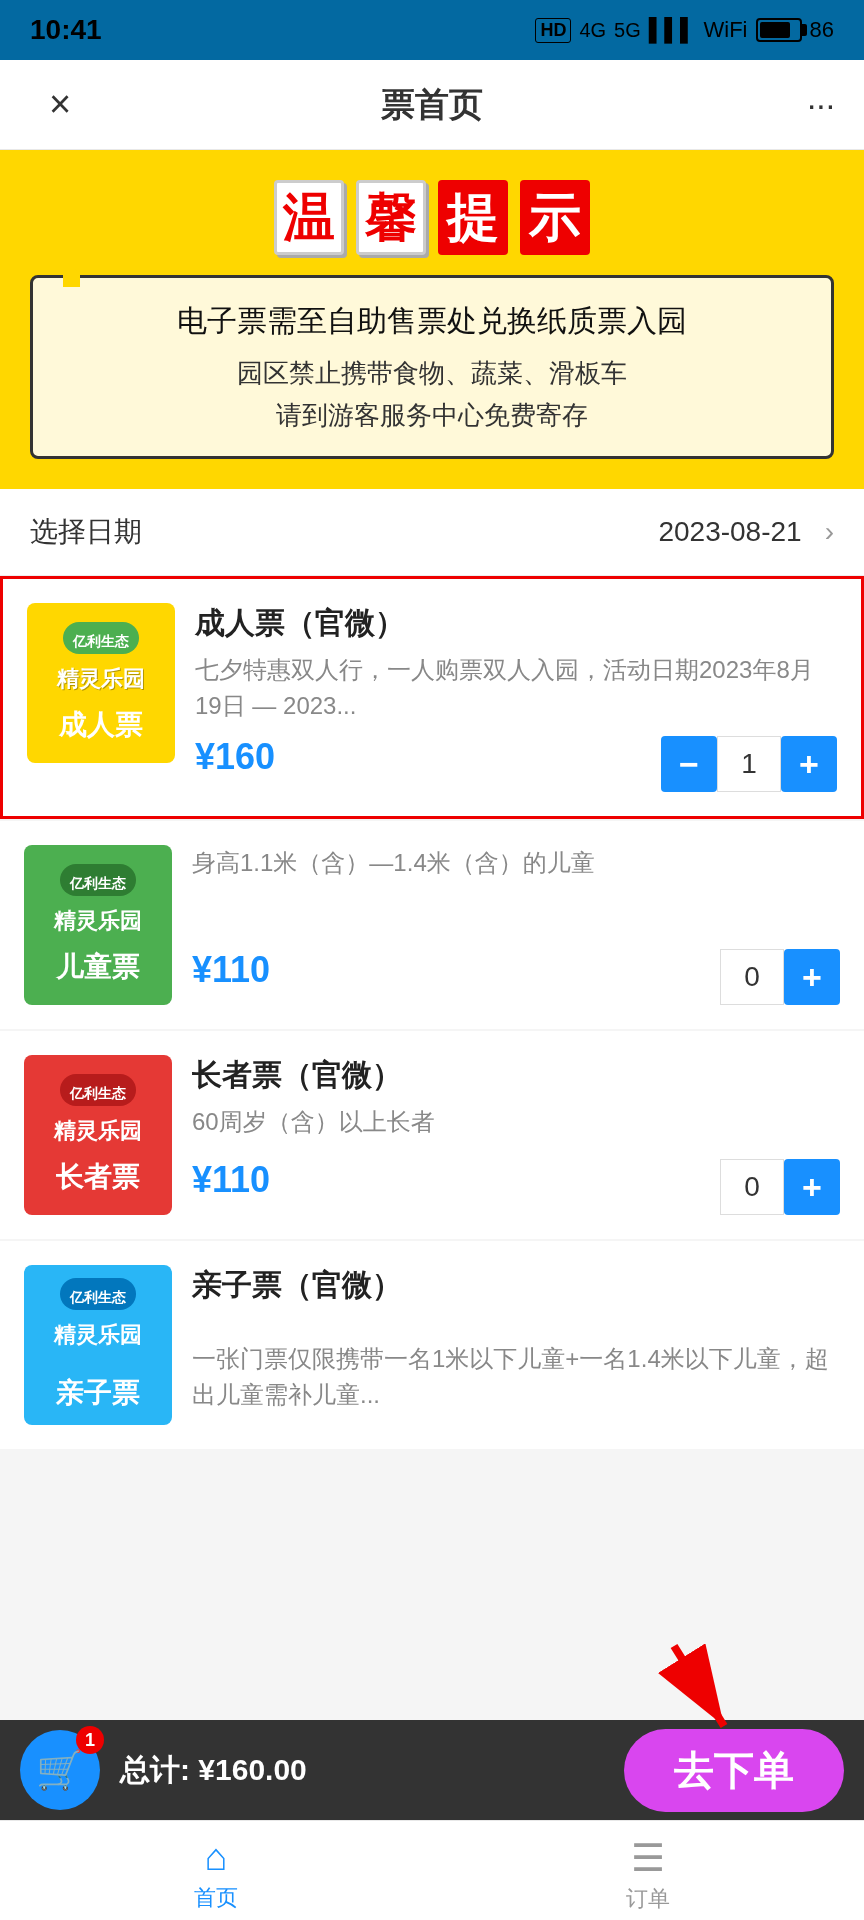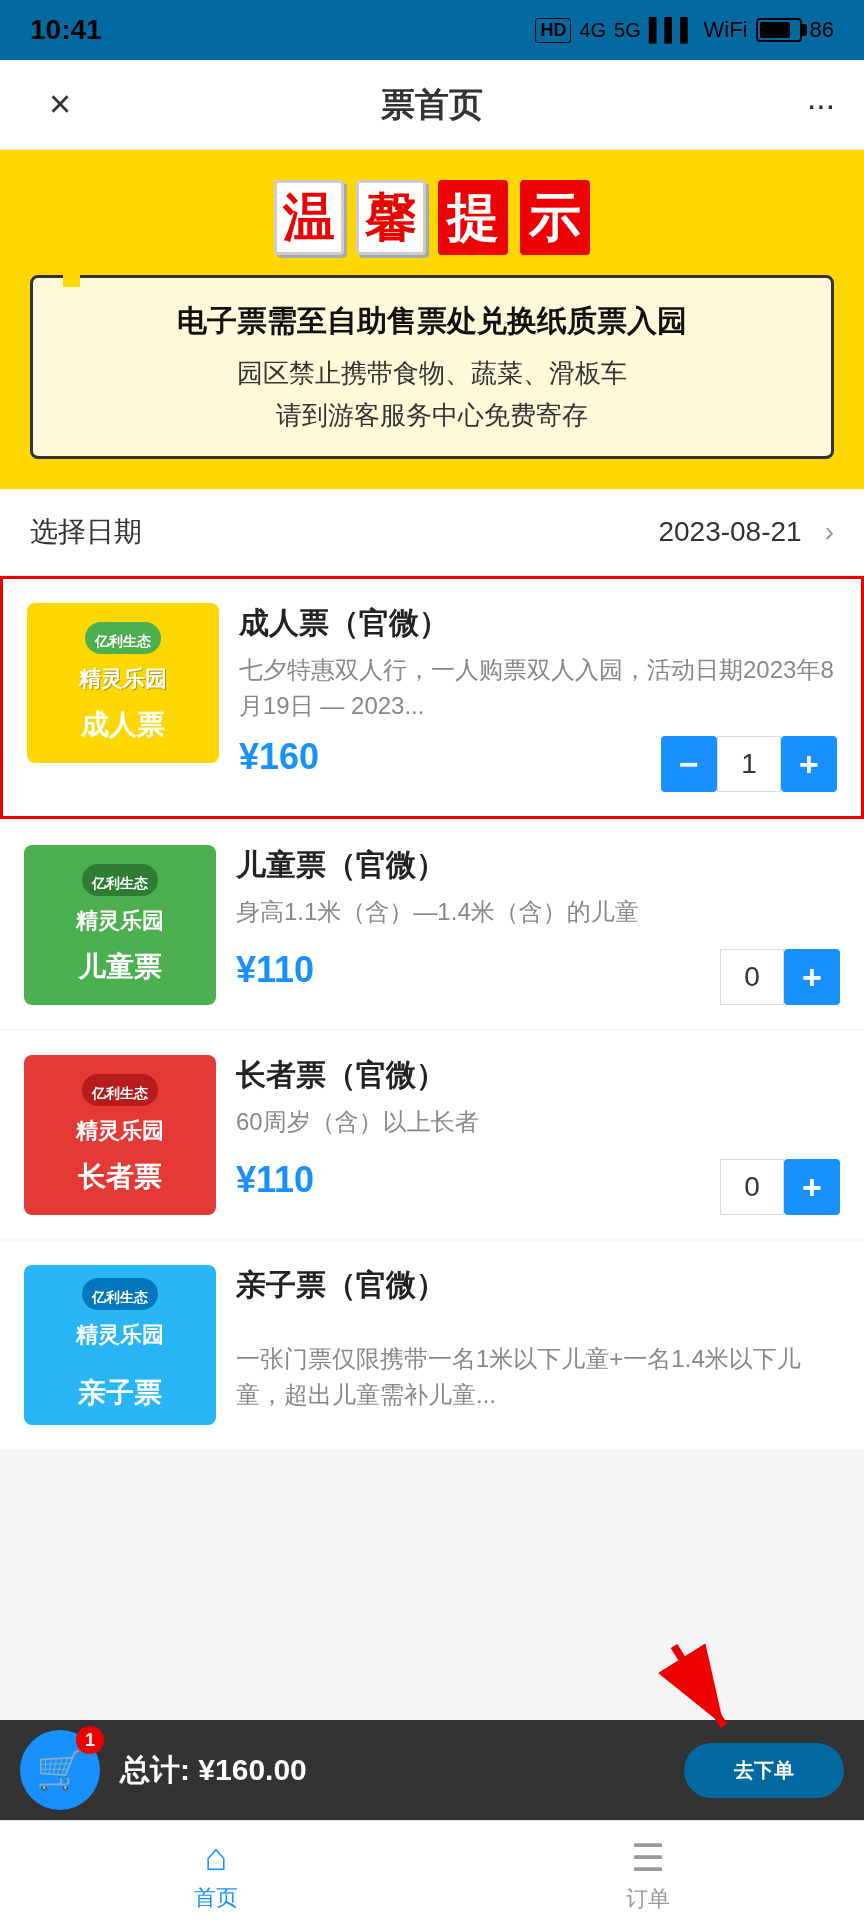--- a/index.html
+++ b/index.html
@@ -150,21 +150,21 @@
       content: '✓';
       position: absolute;
       top: -15px;
       left: 30px;
       background: #FFD700;
       font-size: 20px;
       color: #FFD700;
     }
     .banner-text-main {
       font-size: 30px;
-      font-weight: 700;
+      font-weight: 400;
       color: #111;
       margin-bottom: 10px;
       line-height: 1.5;
     }
     .banner-text-sub {
       font-size: 26px;
       color: #333;
       line-height: 1.6;
     }
 
@@ -210,21 +210,21 @@
     }
     .ticket-card.selected {
       border: 3px solid #e00;
       margin: 0 0 2px 0;
     }
     .ticket-card-inner {
       display: flex;
       gap: 20px;
     }
     .ticket-thumb {
-      width: 192px;
+      width: 148px;
       height: 160px;
       border-radius: 8px;
       flex-shrink: 0;
       display: flex;
       align-items: center;
       justify-content: center;
       font-size: 24px;
       font-weight: 900;
       color: #fff;
       flex-direction: column;
@@ -341,23 +341,23 @@
       align-items: center;
       justify-content: center;
       font-weight: 700;
     }
     .total-text {
       font-size: 30px;
       color: #fff;
       font-weight: 600;
     }
     .checkout-btn {
-      background: #0369a1;
+      background: #d946ef;
       color: #fff;
-      font-size: 20px;
+      font-size: 40px;
       font-weight: 600;
       border: none;
       border-radius: 50px;
       padding: 14px 50px;
       cursor: pointer;
     }
 
     
     .tab-bar {
       position: fixed;
@@ -479,21 +479,20 @@
     <div class="ticket-card">
       <div class="ticket-card-inner">
         <div class="ticket-thumb child">
           <div style="background:#2e7d32;border-radius:20px;padding:2px 10px;margin-bottom:4px;">
             <span style="font-size:14px;color:#fff;">亿利生态</span>
           </div>
           <div style="font-size:22px;font-weight:900;color:#fff;">精灵乐园</div>
           <div style="font-size:28px;font-weight:900;color:#fff;margin-top:6px;">儿童票</div>
         </div>
         <div class="ticket-info">
-          <div class="ticket-name">儿童票（官微）</div>
           <div class="ticket-desc">身高1.1米（含）—1.4米（含）的儿童</div>
           <div class="ticket-price-row">
             <span class="ticket-price">¥110</span>
             <div class="ticket-controls">
               <div class="qty-display">0</div>
               <button class="qty-btn">+</button>
             </div>
           </div>
         </div>
       </div>

